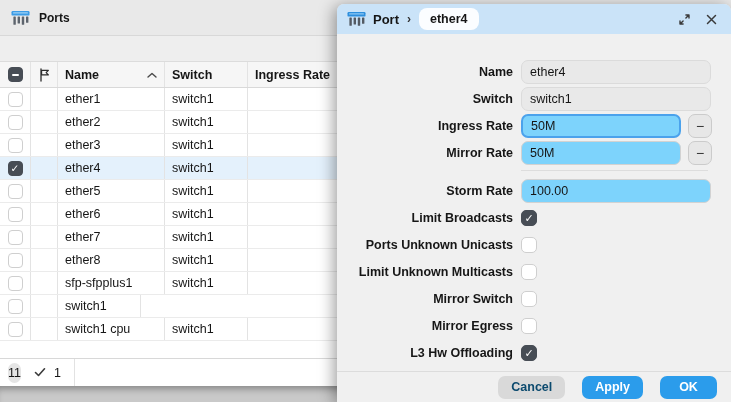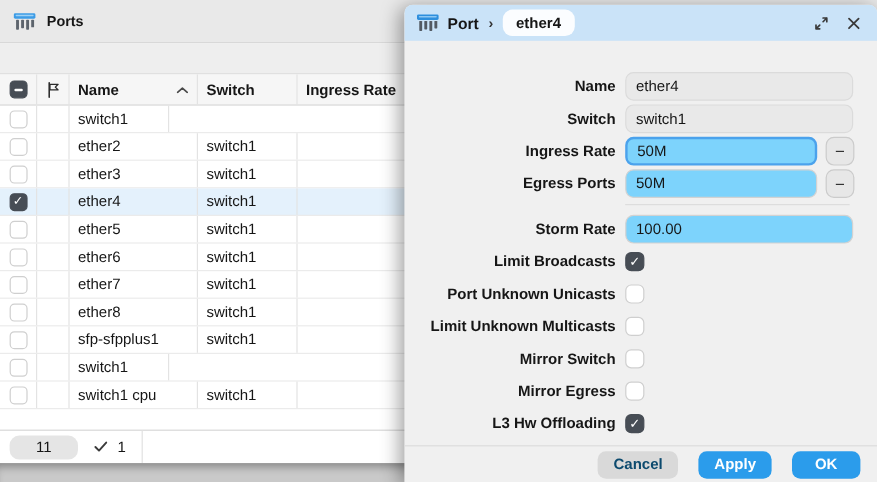--- a/index.html
+++ b/index.html
@@ -35,21 +35,21 @@
   .cb.checked::after{content:"✓";color:#fff;font-size:10.5px;font-weight:bold;
     font-family:"DejaVu Sans",sans-serif;line-height:1;}
   .cb.indeterminate{background:#474d55;border-color:#474d55;}
   .cb.indeterminate::after{content:"";width:7px;height:2px;background:#fff;border-radius:1px;}
   .cb.dlg{width:16px;height:16px;border-radius:5px;}
   .cb.dlg.checked::after{font-size:11px;}
 
   
   .table-footer{position:absolute;left:0;right:0;bottom:16px;height:28px;background:#fff;
     border-top:1px solid #d8d8d8;display:flex;align-items:center;font-size:12.5px;box-sizing:border-box;}
-  .count-pill{margin-left:8px;background:#e5e5e5;border-radius:8px;padding:3px 22px;}
+  .count-pill{margin-left:8px;background:#e5e5e5;border-radius:8px;padding:3px 0;}
   .footer-check{margin-left:13px;display:flex;align-items:center;}
   .sel-count{margin-left:8px;}
   .footer-vdiv{width:1px;height:100%;background:#e2e2e2;margin-left:13px;}
   .bottom-strip{position:absolute;left:0;right:0;bottom:0;height:16px;background:#c9c9c9;
     box-shadow:inset 0 7px 7px -4px rgba(0,0,0,0.33);}
 
   
   .dialog{position:absolute;left:337px;top:4px;right:0;bottom:0;background:#f0f0f0;
     border-radius:7px 7px 0 0;box-shadow:-3px 2px 16px rgba(0,0,0,0.38);
     display:flex;flex-direction:column;overflow:hidden;}
@@ -134,20 +134,21 @@
       <div class="cell col-switch">Switch</div>
       <div class="cell col-ingress">Ingress Rate</div>
     </div>
 
     <div id="tbody">
         <div class="trow">
           <div class="cell col-sel">
             <div class="cb"></div>
           </div>
           <div class="cell col-flag"></div>
+          <div class="cell col-name">ether1</div>
           <div class="cell col-switch">switch1</div>
           <div class="cell col-ingress"></div>
         </div>
         <div class="trow">
           <div class="cell col-sel">
             <div class="cb"></div>
           </div>
           <div class="cell col-flag"></div>
           <div class="cell col-name">ether2</div>
           <div class="cell col-switch">switch1</div>
@@ -294,41 +295,41 @@
           </div>
         </div>
         <div class="form-row">
           <div class="form-label">Ingress Rate</div>
           <div class="form-control">
             <input type="text" class="txt focused short" value="50M" style="">
             <div class="minus-btn">−</div>
           </div>
         </div>
         <div class="form-row">
-          <div class="form-label">Egress Ports</div>
+          <div class="form-label">Mirror Rate</div>
           <div class="form-control">
             <input type="text" class="txt short" value="50M" style="">
             <div class="minus-btn">−</div>
           </div>
         </div>
         <div class="form-divider"></div>
         <div class="form-row">
           <div class="form-label">Storm Rate</div>
           <div class="form-control">
             <input type="text" class="txt" value="100.00" style="">
           </div>
         </div>
         <div class="form-row">
           <div class="form-label">Limit Broadcasts</div>
           <div class="form-control">
             <div class="cb dlg checked"></div>
           </div>
         </div>
         <div class="form-row">
-          <div class="form-label">Port Unknown Unicasts</div>
+          <div class="form-label">Ports Unknown Unicasts</div>
           <div class="form-control">
             <div class="cb dlg"></div>
           </div>
         </div>
         <div class="form-row">
           <div class="form-label">Limit Unknown Multicasts</div>
           <div class="form-control">
             <div class="cb dlg"></div>
           </div>
         </div>

